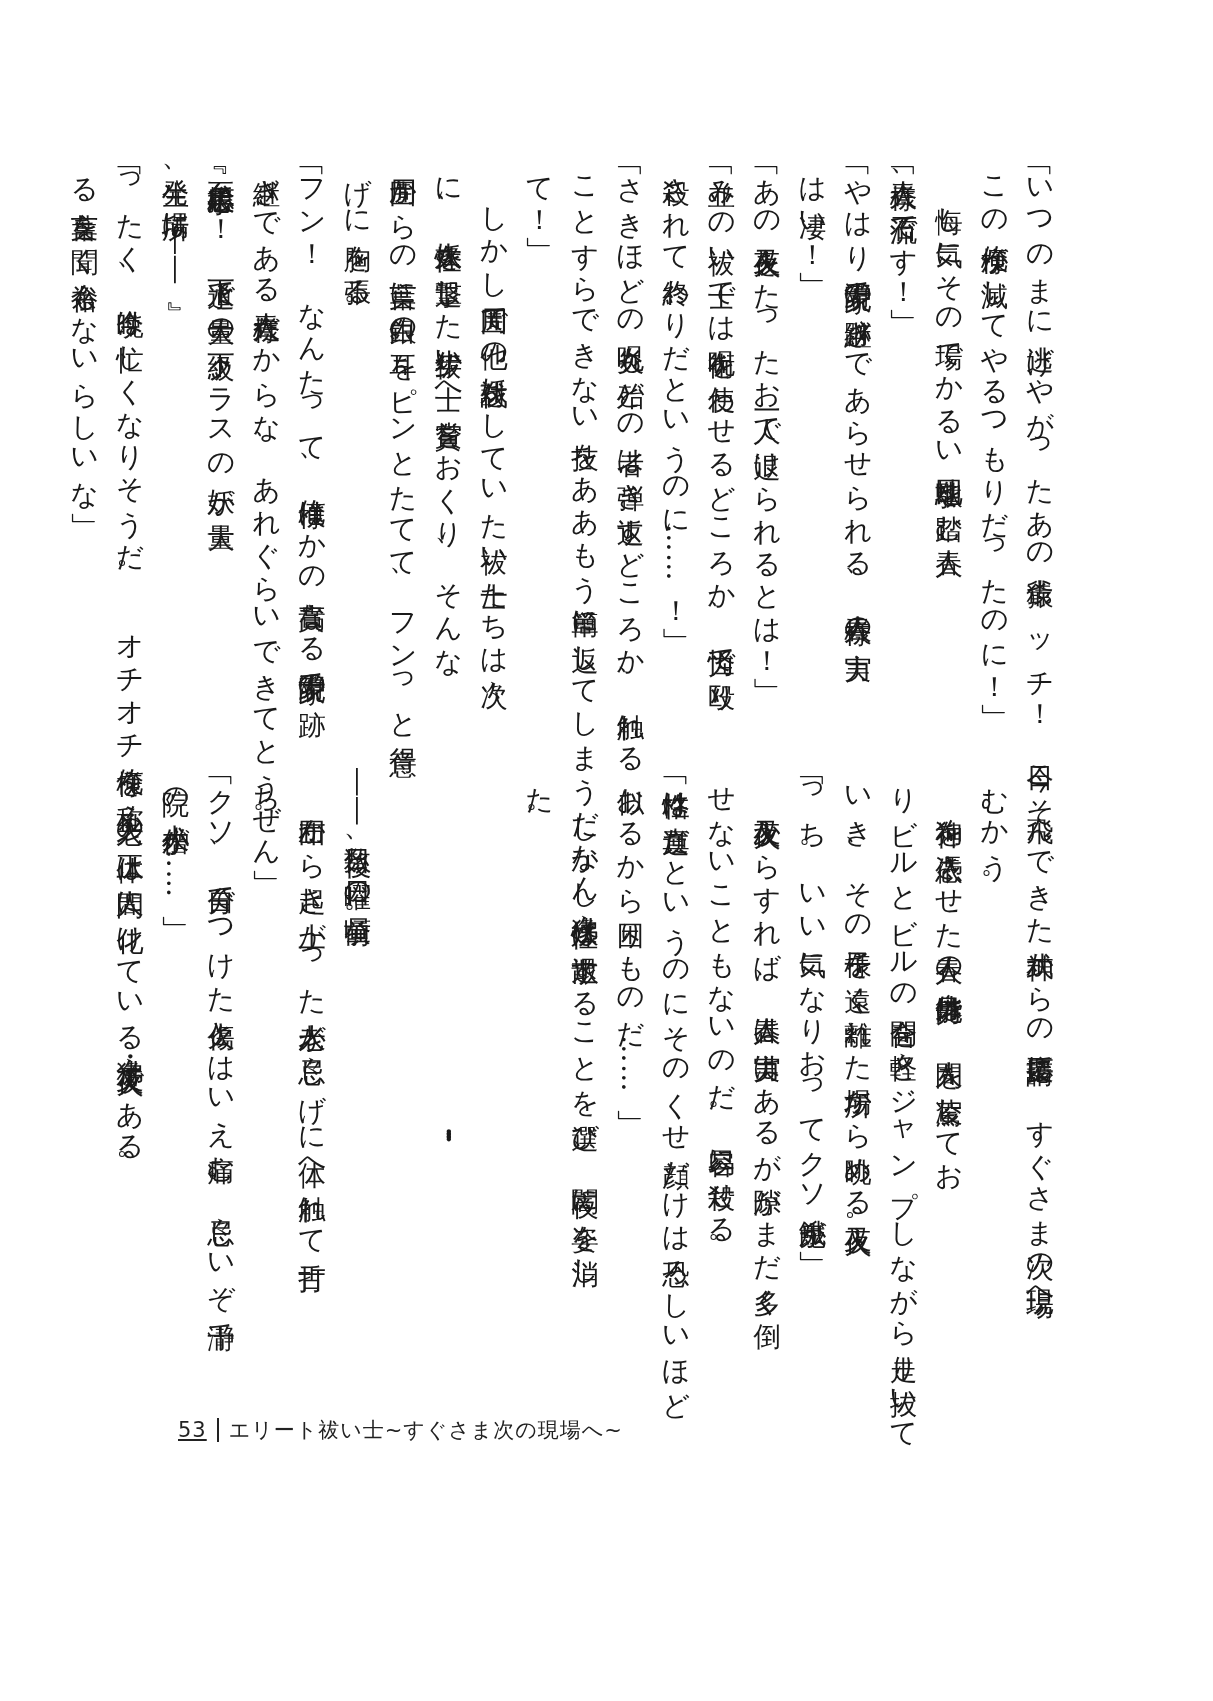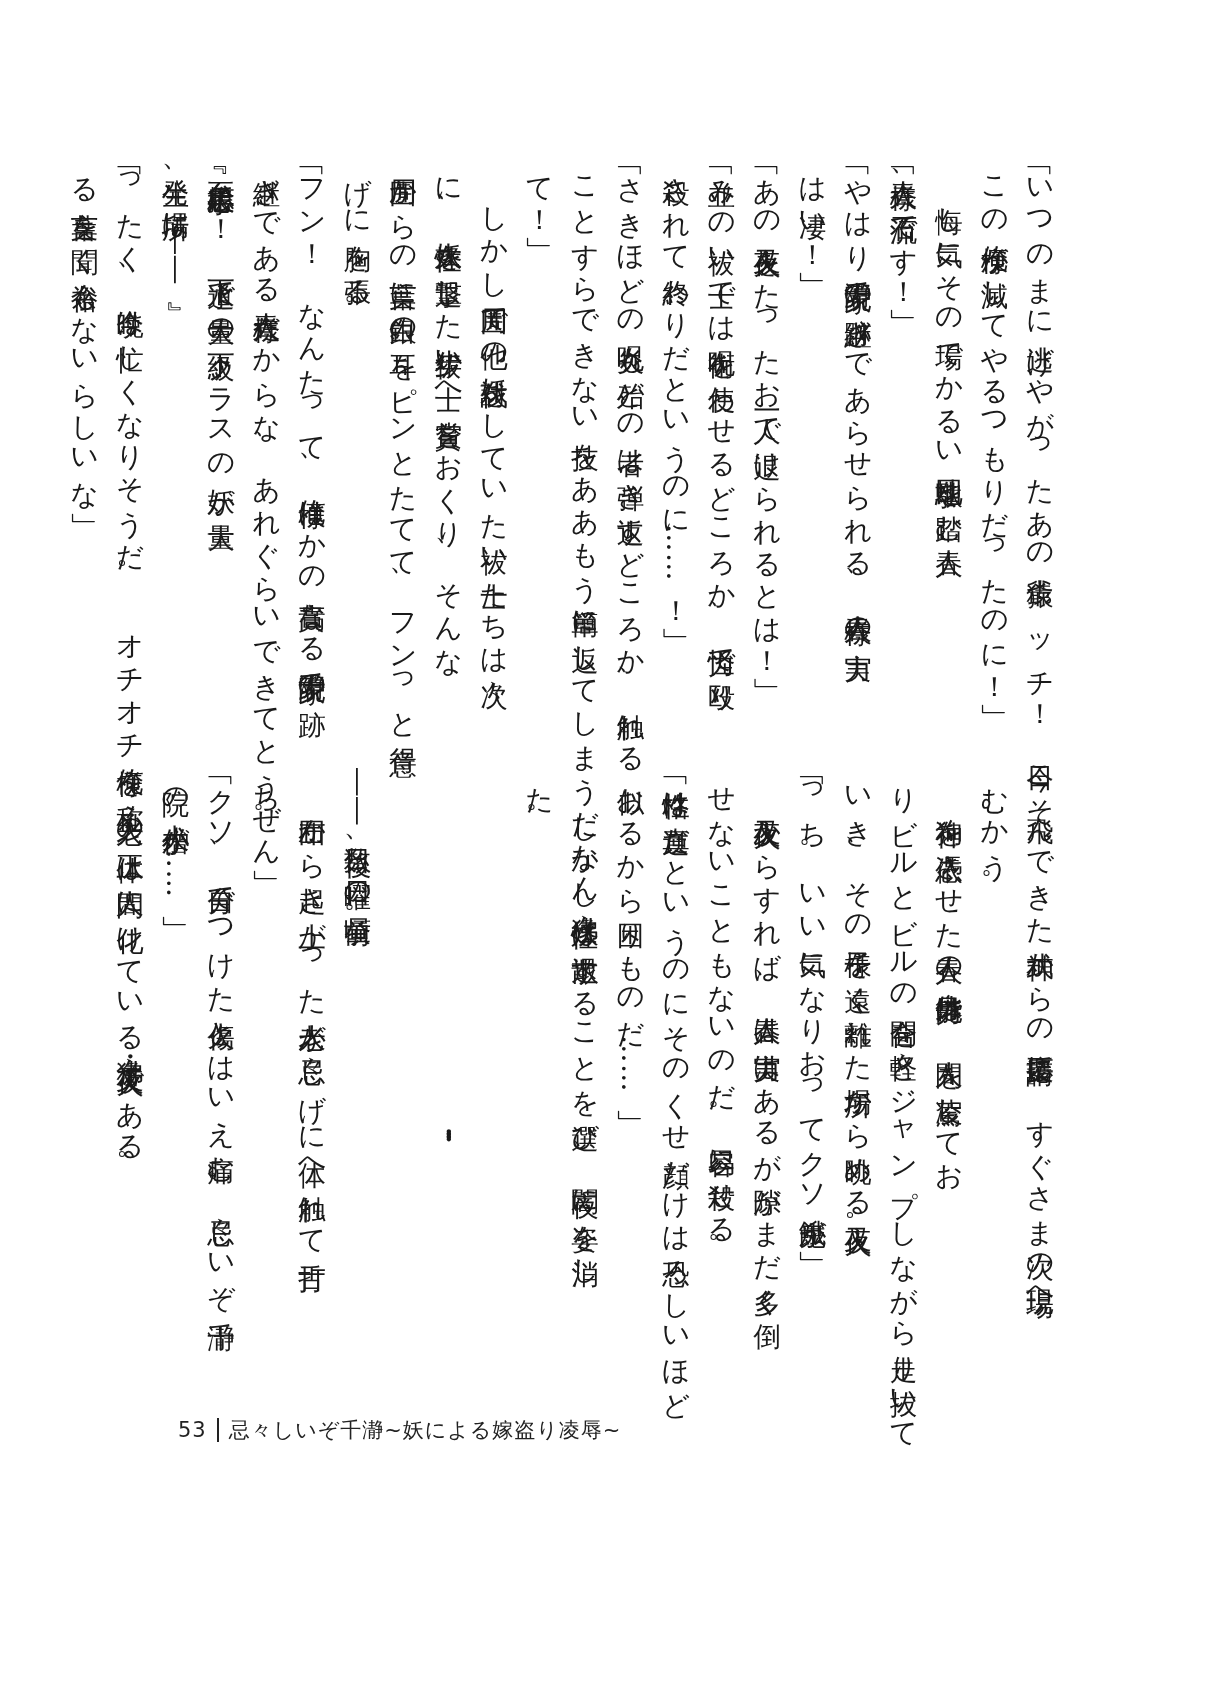--- a/index.html
+++ b/index.html
@@ -27,28 +27,28 @@
   .col { display: block; }
   .footer {
     position: absolute;
     left: 178px; top: 1416px;
     font-family: "DejaVu Sans", "Liberation Sans", sans-serif;
     font-size: 21px;
     color: #222;
     display: flex; align-items: center;
     letter-spacing: 1px;
   }
-  .footer .pno { margin-right: 10px; }
+  .footer .pno { margin-right: 10px; text-decoration: underline; }
   .footer .sep { display: inline-block; width: 2px; height: 24px; background: #222; margin-right: 10px; }
 </style>
 </head>
 <body>
 
 <div class="page">
   <div class="block block-top" id="block-top"><span class="col">「いつのまに逃げやがったあの爺猿！　ッチ！　今日こそ</span><span class="col">この俺様が滅してやるつもりだったのに！」</span><span class="col">　悔し気にその場でかるい地団駄を踏む春人。</span><span class="col">「春人様、流石です！」</span><span class="col">「やはり千瀞院家の跡継ぎであらせられる、春人様の実力</span><span class="col">は凄い！」</span><span class="col">「あの夜叉火をたったお一人で退けられるとは！」</span><span class="col">「並みの祓い士では呪術を使わせるどころか、怪力で殴り</span><span class="col">殺されて終わりだというのに……！」</span><span class="col">「さきほどの呪炎も殆どの者は弾き返すどころか、触れる</span><span class="col">ことすらできない技をああもう簡単に返してしまうだなん</span><span class="col">て！」</span><span class="col">　しかし周囲で他の妖討伐をしていた祓い士たちは次々</span><span class="col">に、大妖怪を撃退した少年祓い士へ賞賛をおくり、そんな</span><span class="col">周囲からの言葉に白銀の耳をピンとたてて、フンっと得意</span><span class="col">げに胸を張る。</span><span class="col">「フン！　なんたって、俺様はかの高貴なる千瀞院家の跡</span><span class="col">継ぎである春人様だからな、あれぐらいできてとうぜん」</span><span class="col">『至急応援求む！　下水道で大量の下級クラスの妖が大量</span><span class="col">発生、場所は――』</span><span class="col">「ったく、今晩は忙しくなりそうだ。　オチオチ俺様を称え</span><span class="col">る言葉を聞く余裕もないらしいな」</span></div>
   <div class="block block-bottom" id="block-bottom"><span class="col">　飛んできた式神からの応援要請に、すぐさま次の現場へ</span><span class="col">むかう。</span><span class="col">　狗神を憑依させた春人の身体能力は、人間を凌駕してお</span><span class="col">りビルとビルの合間を軽々とジャンプしながら走り抜いて</span><span class="col">いき、その様子を遠く離れた場所から眺める夜叉火。</span><span class="col">「っち。いい気になりおってクソ餓鬼が」</span><span class="col">　夜叉火からすれば、春人は実力はあるが隙がまだ多く倒</span><span class="col">せないこともないのだ。容易に殺せる。</span><span class="col">「性格は真逆だというのにそのくせ顔だけは恐ろしいほど</span><span class="col">似おるから困りものだ……」</span><span class="col">　しかし狒々妖怪は退散することを選び、闇夜に姿を消し</span><span class="col">た。</span><span class="col">　</span><span class="col">　　　　　　　　　　　　・・・・・・</span><span class="col">　</span><span class="col">――数日後、日曜の昼前頃。</span><span class="col">　布団から起き上がった老人が忌々しげに体へ触れて舌打</span><span class="col">ち。</span><span class="col">「クソ、自分でつけた火傷とはいえ痛む。忌々しいぞ千瀞</span><span class="col">院の犬小僧が……」</span><span class="col">　老人の正体は人間に化けている狒々・夜叉火である。</span></div>
 
   <div class="footer">
     <span class="pno">53</span>
     <span class="sep"></span>
-    <span class="title">忌々しいぞ千瀞~妖による嫁盗り凌辱~</span>
+    <span class="title">エリート祓い士~すぐさま次の現場へ~</span>
   </div>
 </div>
 
 </body></html>

